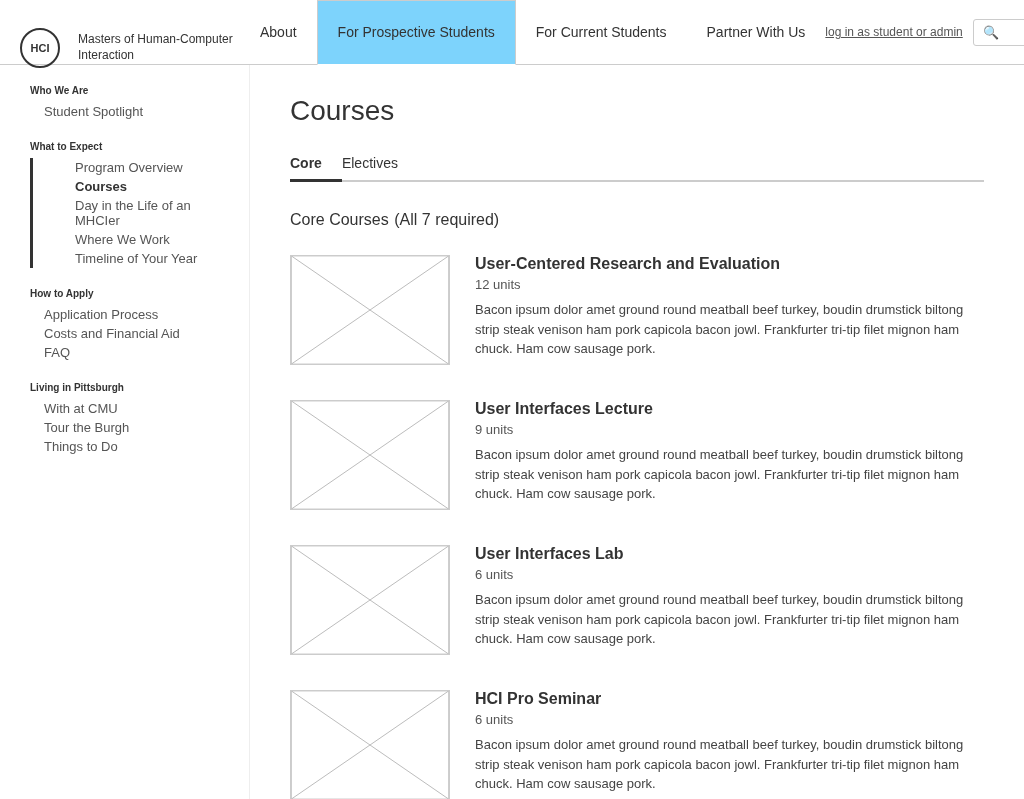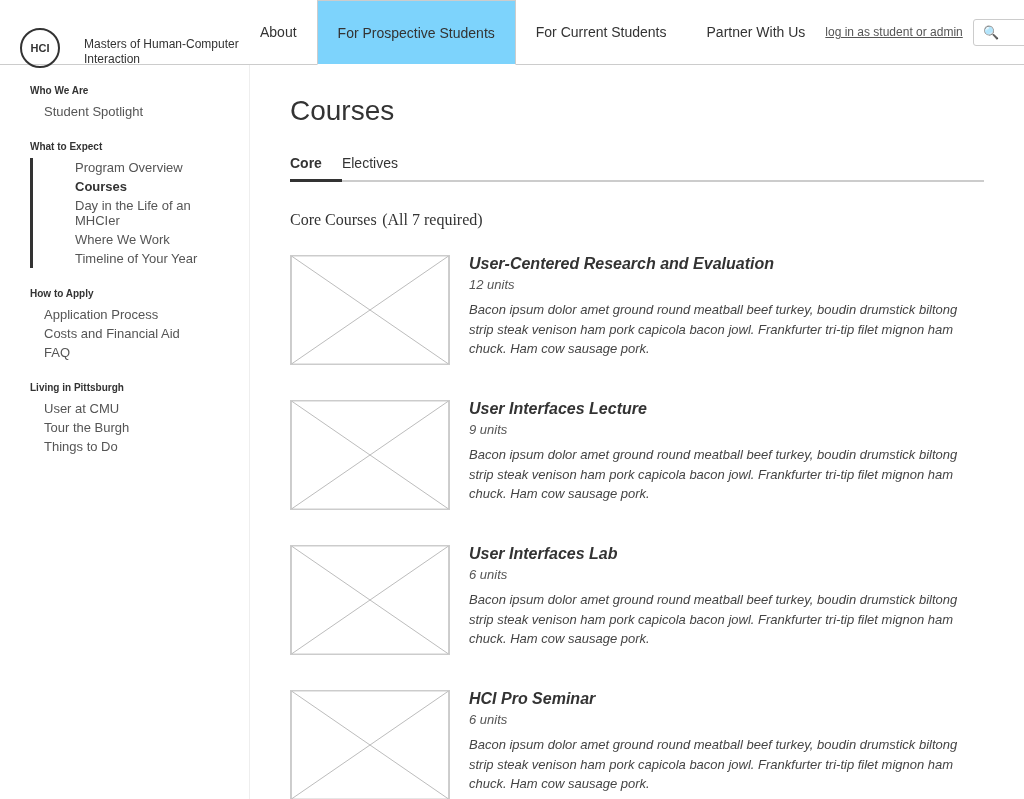--- a/index.html
+++ b/index.html
@@ -9,22 +9,22 @@
     .header {
       display: flex;
       align-items: center;
       border-bottom: 1px solid #ccc;
       height: 65px;
       padding: 0 20px;
       background: #fff;
     }
     .logo-area {
       display: flex;
-      align-items: flex-end;
-      gap: 24px;
+      align-items: center;
+      gap: 18px;
       min-width: 220px;
       margin-top: 32px;
     }
     .logo-icon {
       width: 40px;
       height: 40px;
       border: 2px solid #333;
       border-radius: 50%;
       display: flex;
       align-items: center;
@@ -35,21 +35,21 @@
       flex-shrink: 0;
     }
     .logo-text {
       font-size: 12px;
       color: #333;
       line-height: 1.3;
       max-width: 160px;
     }
     .nav {
       display: flex;
-      align-items: center;
+      align-items: flex-start;
       flex: 1;
       height: 65px;
     }
     .nav-item {
       display: flex;
       align-items: center;
       padding: 0 20px;
       font-size: 14px;
       color: #333;
       cursor: pointer;
@@ -157,29 +157,27 @@
     
     .section-title {
       font-size: 20px;
       font-weight: bold;
       margin-bottom: 25px;
       color: #333;
     }
     .section-title span {
       font-weight: normal;
       font-size: 16px;
-      font-family: Liberation Serif, serif;
     }
 
     
     .course-item {
       display: flex;
-      gap: 19px;
+      gap: 25px;
       margin-bottom: 35px;
-      font-style: italic;
     }
     .course-image {
       width: 160px;
       height: 110px;
       flex-shrink: 0;
       border: 1px solid #ccc;
       position: relative;
       background: #fff;
     }
     .course-image svg {
@@ -249,21 +247,21 @@
         <div class="sidebar-section-title">How to Apply</div>
         <div>
           <span class="sidebar-sub-item">Application Process</span>
           <span class="sidebar-sub-item">Costs and Financial Aid</span>
           <span class="sidebar-sub-item">FAQ</span>
         </div>
       </div>
       <div class="sidebar-section">
         <div class="sidebar-section-title">Living in Pittsburgh</div>
         <div>
-          <span class="sidebar-sub-item">User at CMU</span>
+          <span class="sidebar-sub-item">With at CMU</span>
           <span class="sidebar-sub-item">Tour the Burgh</span>
           <span class="sidebar-sub-item">Things to Do</span>
         </div>
       </div>
     </aside>
 
   <main class="main-content">
     <h1 class="page-title">Courses</h1>
 
     <div class="tabs">

